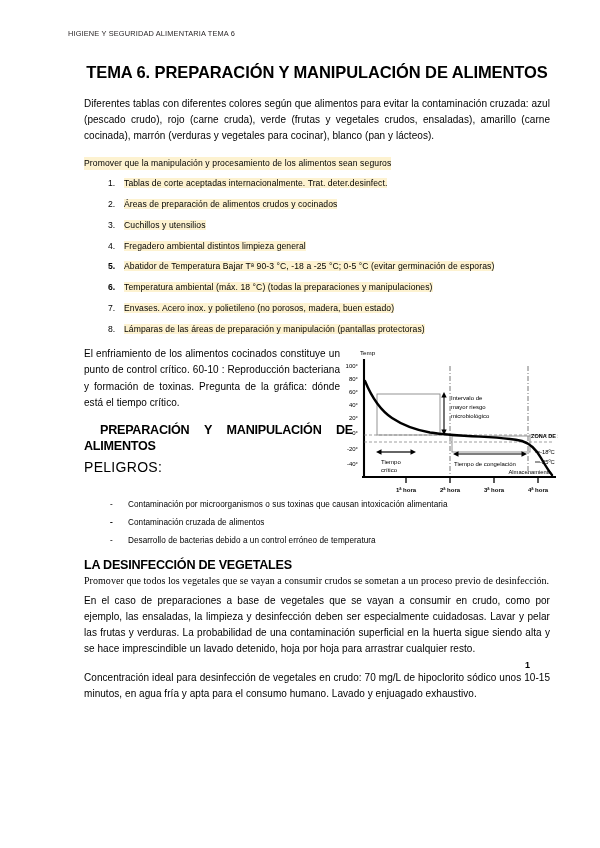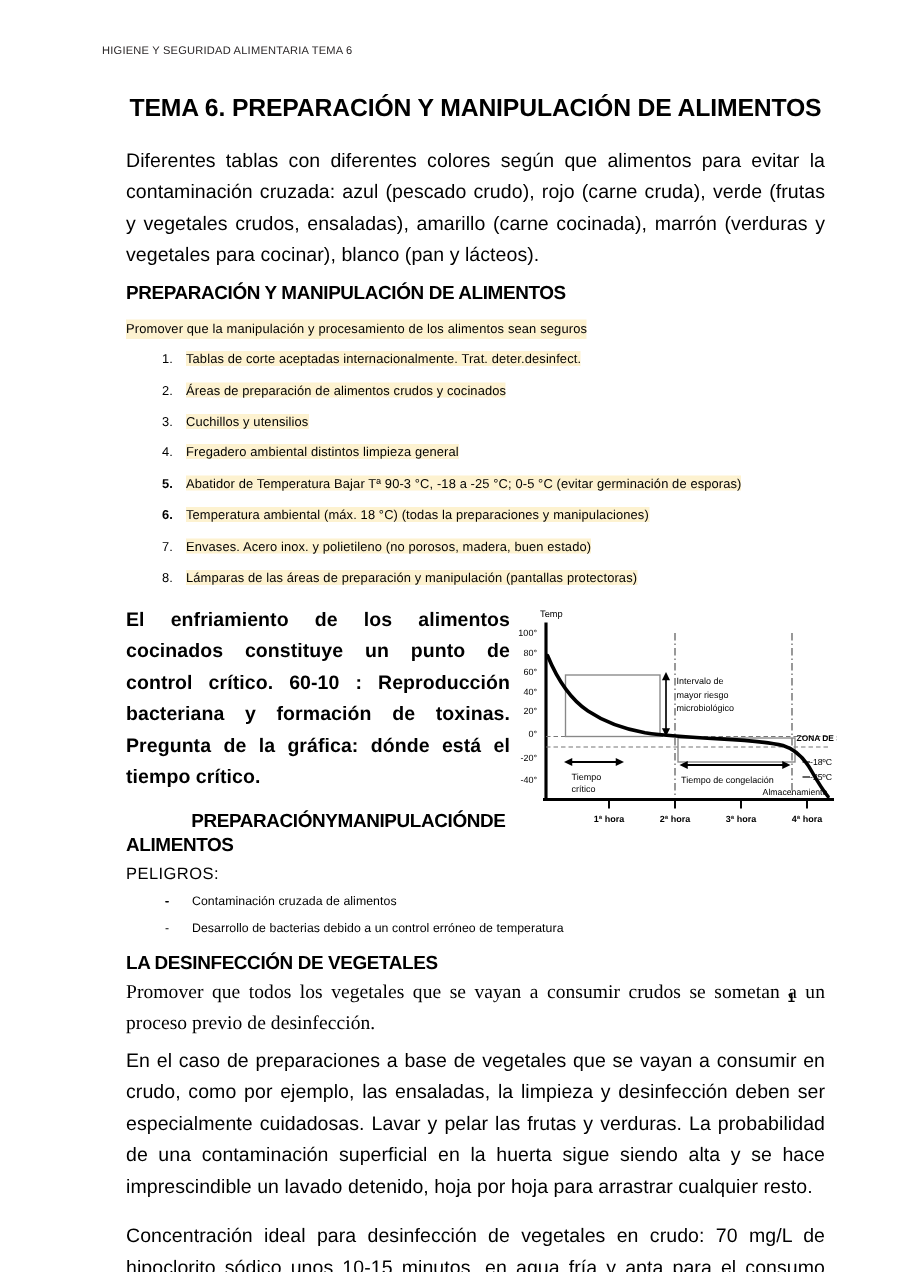--- a/index.html
+++ b/index.html
@@ -37,21 +37,21 @@
   }
   h1.doc-title {
     font-size: 16.5px;
     font-weight: bold;
     text-align: center;
     line-height: 1.32;
     margin: 0 0 12px 0;
     letter-spacing: -0.1px;
   }
   p.para {
-    font-size: 13px;
+    font-size: 10px;
     line-height: 1.62;
     text-align: justify;
     margin: 0 0 8px 0;
     letter-spacing: 0.05px;
   }
   h2.sec {
     font-size: 12.6px;
     font-weight: bold;
     margin: 7px 0 6px 0;
     letter-spacing: -0.25px;
@@ -114,35 +114,36 @@
     margin-bottom: 5px;
     text-align: justify;
     padding-left: 18px;
     letter-spacing: 0.05px;
   }
   ul.dashlist > li .dash {
     position: absolute;
     left: 0; top: 0;
   }
   .peligros-label {
-    font-size: 11px;
+    font-size: 14px;
     margin: 4px 0 2px 0;
     letter-spacing: 0.3px;
   }
   .sec-split {
     font-size: 12.6px;
     font-weight: bold;
     letter-spacing: -0.25px;
     line-height: 1.25;
     margin: 10px 0 5px 0;
   }
   .sec-split .justline {
     display: flex;
-    justify-content: flex-end;
+    justify-content: space-between;
     width: 253px;
+    margin-left: 16px;
   }
   .page-num {
     position: absolute;
     bottom: 42px;
     right: 70px;
     font-size: 9px;
     font-weight: bold;
   }
   
   .chart-svg { display: block; }
@@ -153,21 +154,20 @@
 <div class="page">
 
   <div class="header-line">HIGIENE Y SEGURIDAD ALIMENTARIA TEMA 6</div>
 
   <div class="content">
 
     <h1 class="doc-title">TEMA 6. PREPARACIÓN Y MANIPULACIÓN DE ALIMENTOS</h1>
 
     <p class="para">Diferentes tablas con diferentes colores según que alimentos para evitar la contaminación cruzada: azul (pescado crudo), rojo (carne cruda), verde (frutas y vegetales crudos, ensaladas), amarillo (carne cocinada), marrón (verduras y vegetales para cocinar), blanco (pan y lácteos).</p>
 
-    <h2 class="sec">PREPARACIÓN Y MANIPULACIÓN DE ALIMENTOS</h2>
 
     <div><span class="lead hl">Promover que la manipulación y procesamiento de los alimentos sean seguros</span></div>
 
     <ol class="numlist">
       <li>
         <span class="num">1.</span>
         <span class="hl">Tablas de corte aceptadas internacionalmente. Trat. deter.desinfect.</span>
       </li>
       <li>
         <span class="num">2.</span>
@@ -194,21 +194,21 @@
         <span class="hl">Envases. Acero inox. y polietileno (no porosos, madera, buen estado)</span>
       </li>
       <li>
         <span class="num">8.</span>
         <span class="hl">Lámparas de las áreas de preparación y manipulación (pantallas protectoras)</span>
       </li>
     </ol>
 
     <div class="two-col">
       <div class="left-col">
-        <p class="para" style="margin-bottom:12px;font-weight:bold;">El enfriamiento de los alimentos cocinados constituye un punto de control crítico. 60-10 : Reproducción bacteriana y formación de toxinas. Pregunta de la gráfica: dónde está el tiempo crítico.</p>
+        <p class="para" style="margin-bottom:12px;">El enfriamiento de los alimentos cocinados constituye un punto de control crítico. 60-10 : Reproducción bacteriana y formación de toxinas. Pregunta de la gráfica: dónde está el tiempo crítico.</p>
 
         <div class="sec-split">
           <div class="justline">
             <span>PREPARACIÓN</span>
             <span>Y</span>
             <span>MANIPULACIÓN</span>
             <span>DE</span>
           </div>
           <div>ALIMENTOS</div>
         </div>
@@ -279,20 +279,21 @@
           <text x="190" y="128" font-size="5.8" text-anchor="middle" font-family="Liberation Sans, sans-serif">Almacenamiento</text>
 
           <path d="M25,35 C32,52 40,64 52,72 C64,80 76,84 90,86.5 C104,88.6 120,89.6 140,90.6 C158,91.5 172,92.6 182,95 C190,97.5 196,103 201,112 C205,119 208,124 212,129" fill="none" stroke="#000" stroke-width="2.4" stroke-linecap="round"></path>
         </svg>
       </div>
     </div>
 
     <ul class="dashlist">
       <li>
         <span class="dash">-</span>
+        <span>Contaminación por microorganismos o sus toxinas que causan intoxicación alimentaria</span>
       </li>
       <li>
         <span class="dash">-</span>
       </li>
       <li>
         <span class="dash">-</span>
         <span>Contaminación cruzada de alimentos</span>
       </li>
       <li>
         <span class="dash">-</span>

